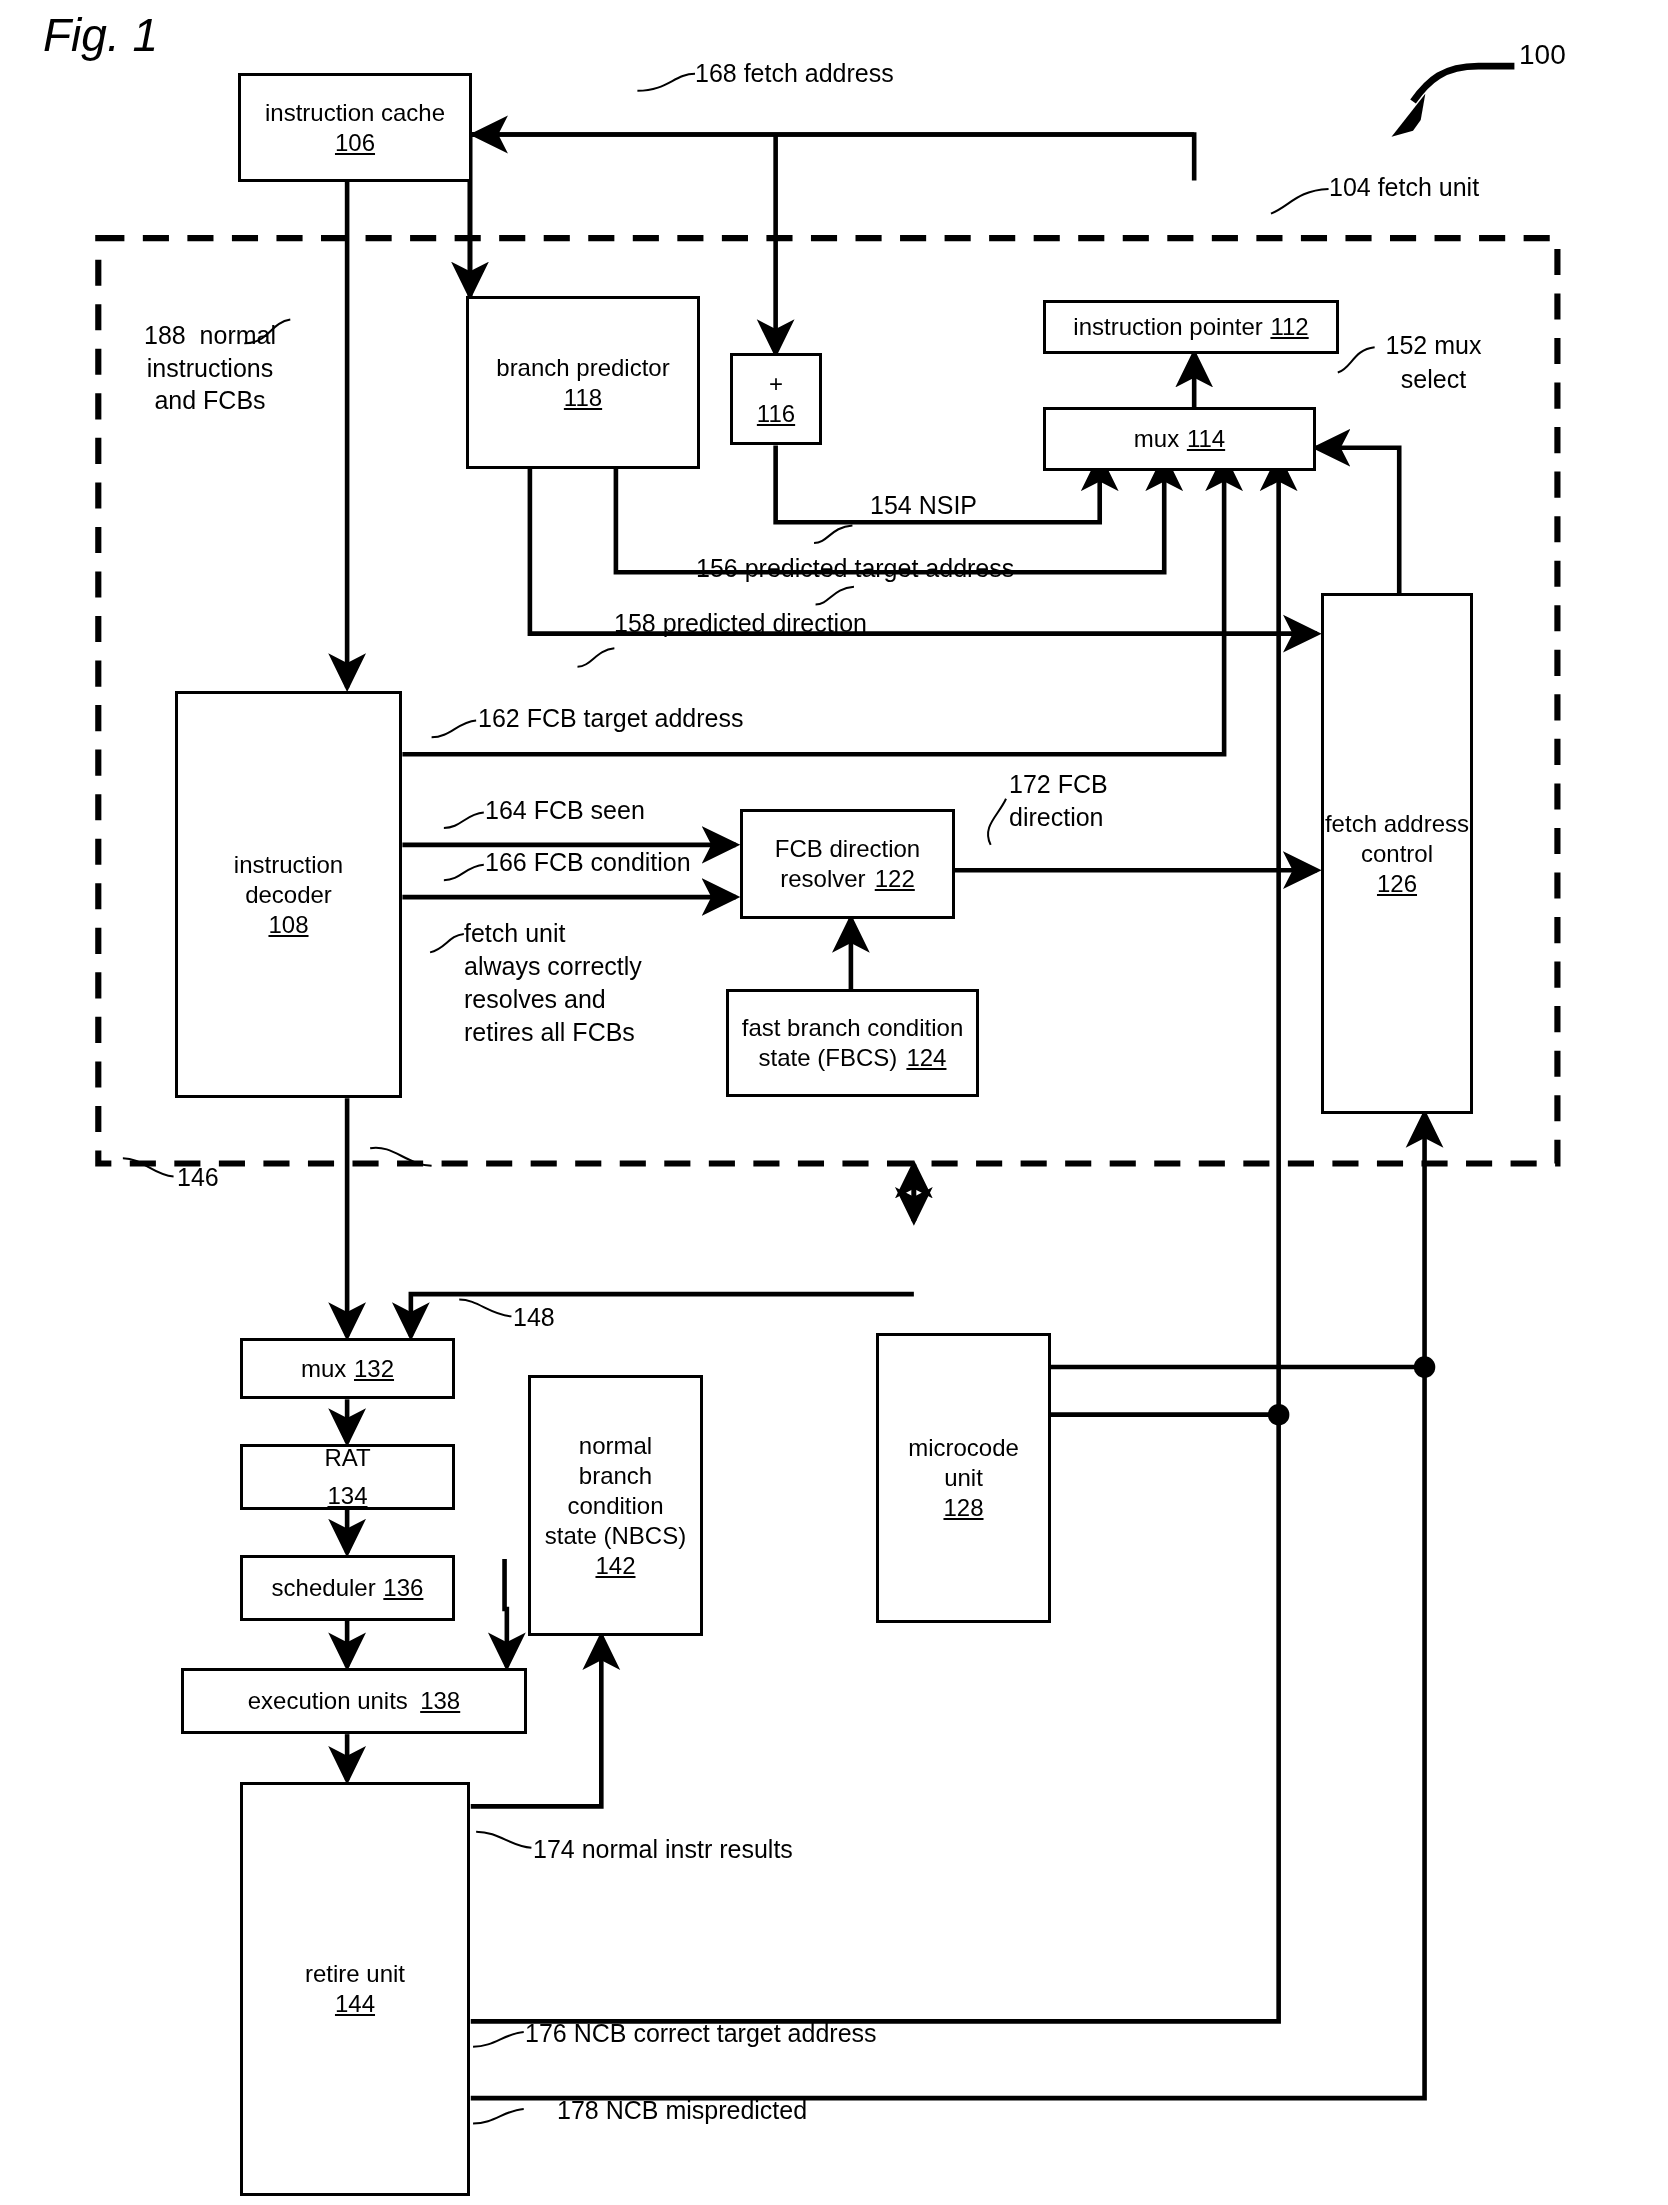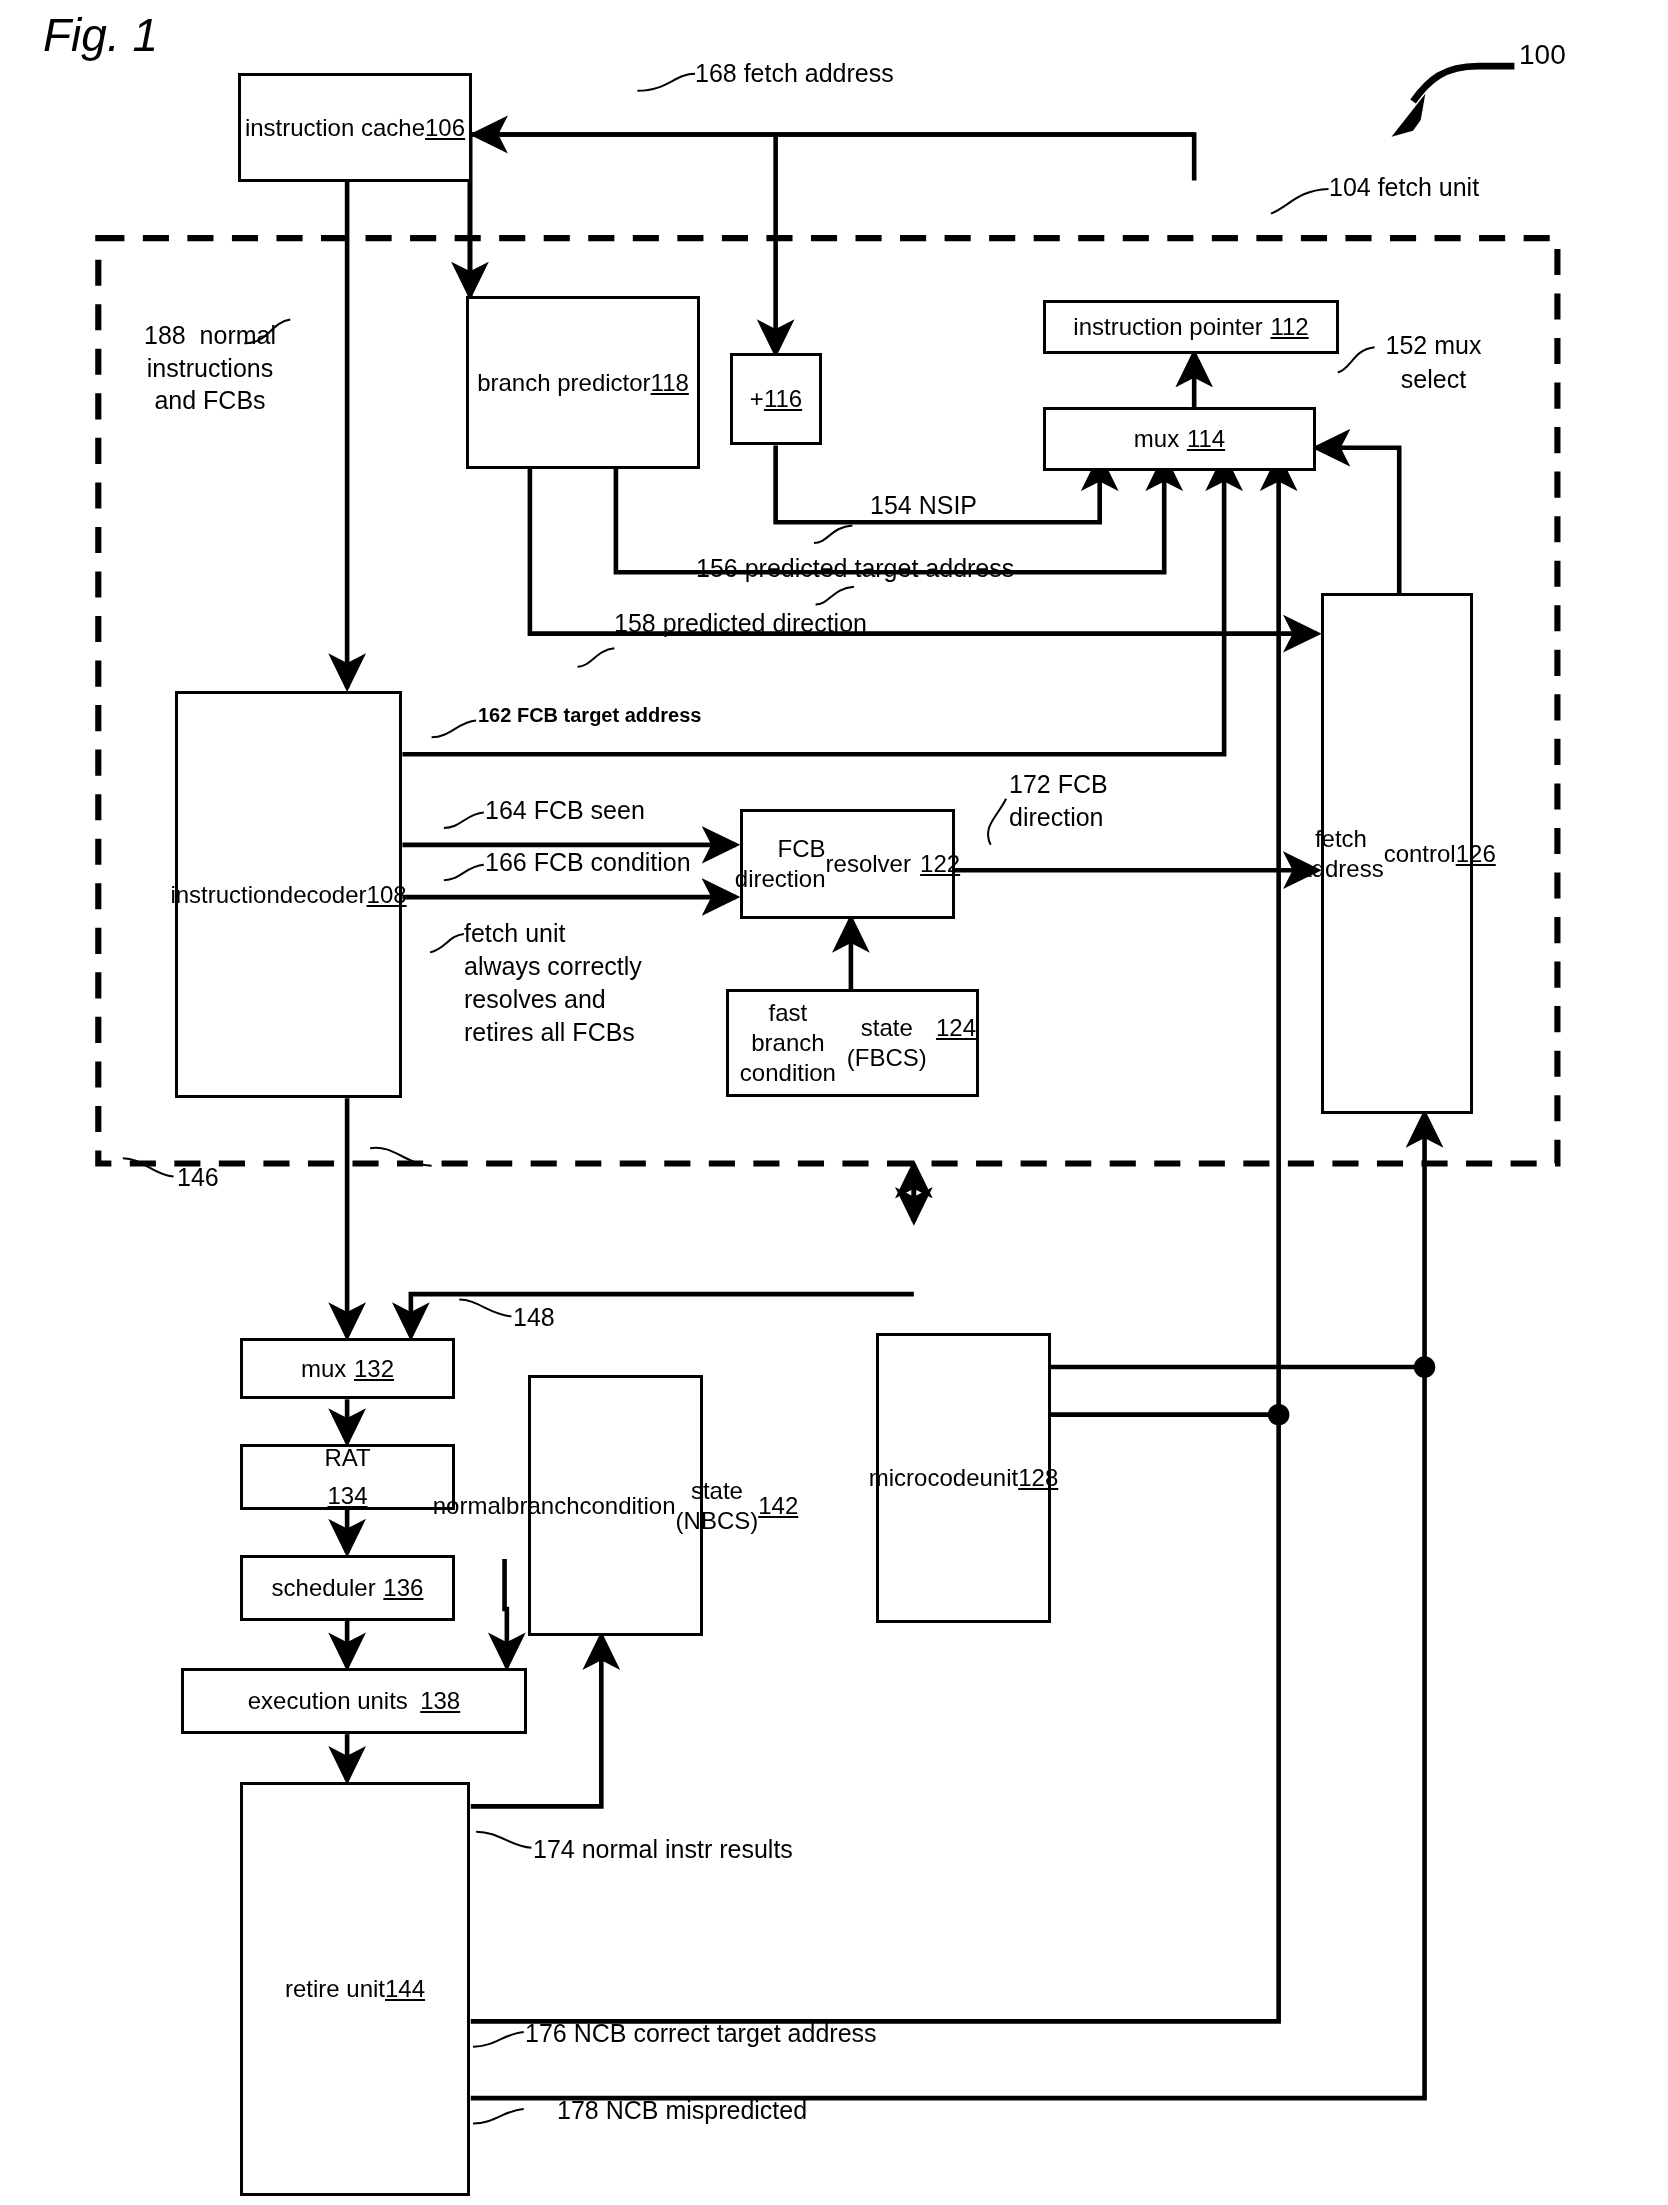--- a/index.html
+++ b/index.html
@@ -1,20 +1,20 @@
 <!DOCTYPE html>
 <html style="font-size:12.3px"><head>
 <meta charset="utf-8">
 <style>
   html,body{margin:0;padding:0;background:#fff;}
   body{width:1668px;height:2205px;position:relative;font-family:"Liberation Sans",sans-serif;}
   #stage{position:relative;width:1668px;height:2205px;overflow:hidden;background:#fff;}
   svg#wires{position:absolute;left:0;top:0;width:1668px;height:2205px;}
   .node{position:absolute;border:3.8px solid #000;background:#fff;box-sizing:border-box;
-        display:flex;flex-direction:row;align-items:center;justify-content:center;
+        display:flex;flex-direction:column;align-items:center;justify-content:center;
         text-align:center;color:#000;line-height:1.25;}
   .node .t{display:block;}
   .node .num{text-decoration:underline;}
   .lbl{position:absolute;color:#000;white-space:pre;line-height:1.30;}
   .figtitle{position:absolute;font-style:italic;font-weight:400;}
 </style>
 </head>
 <body>
 
 <div id="stage">
@@ -300,21 +300,21 @@
 
   <div class="lbl" style="left:870px;top:489px;font-size:25px;">154 NSIP</div>
 
   <div class="lbl" style="left:696px;top:552px;font-size:25px;">156 predicted target address</div>
 
   <div class="lbl" style="left:614px;top:607px;font-size:25px;">158 predicted direction</div>
 
   <div class="lbl" style="left:1376px;top:329px;font-size:25px;text-align:center;width:115px;line-height:1.35;">152 mux
 select</div>
 
-  <div class="lbl" style="left:478px;top:702px;font-size:20px;font-weight:bold;">162 FCB target address</div>
+  <div class="lbl" style="left:478px;top:702px;font-size:25px;">162 FCB target address</div>
 
   <div class="lbl" style="left:485px;top:794px;font-size:25px;">164 FCB seen</div>
 
   <div class="lbl" style="left:485px;top:846px;font-size:25px;">166 FCB condition</div>
 
   <div class="lbl" style="left:1009px;top:768px;font-size:25px;text-align:left;width:138px;line-height:1.32;">172 FCB
 direction</div>
 
   <div class="lbl" style="left:464px;top:917px;font-size:25px;line-height:1.32;">fetch unit
 always correctly

